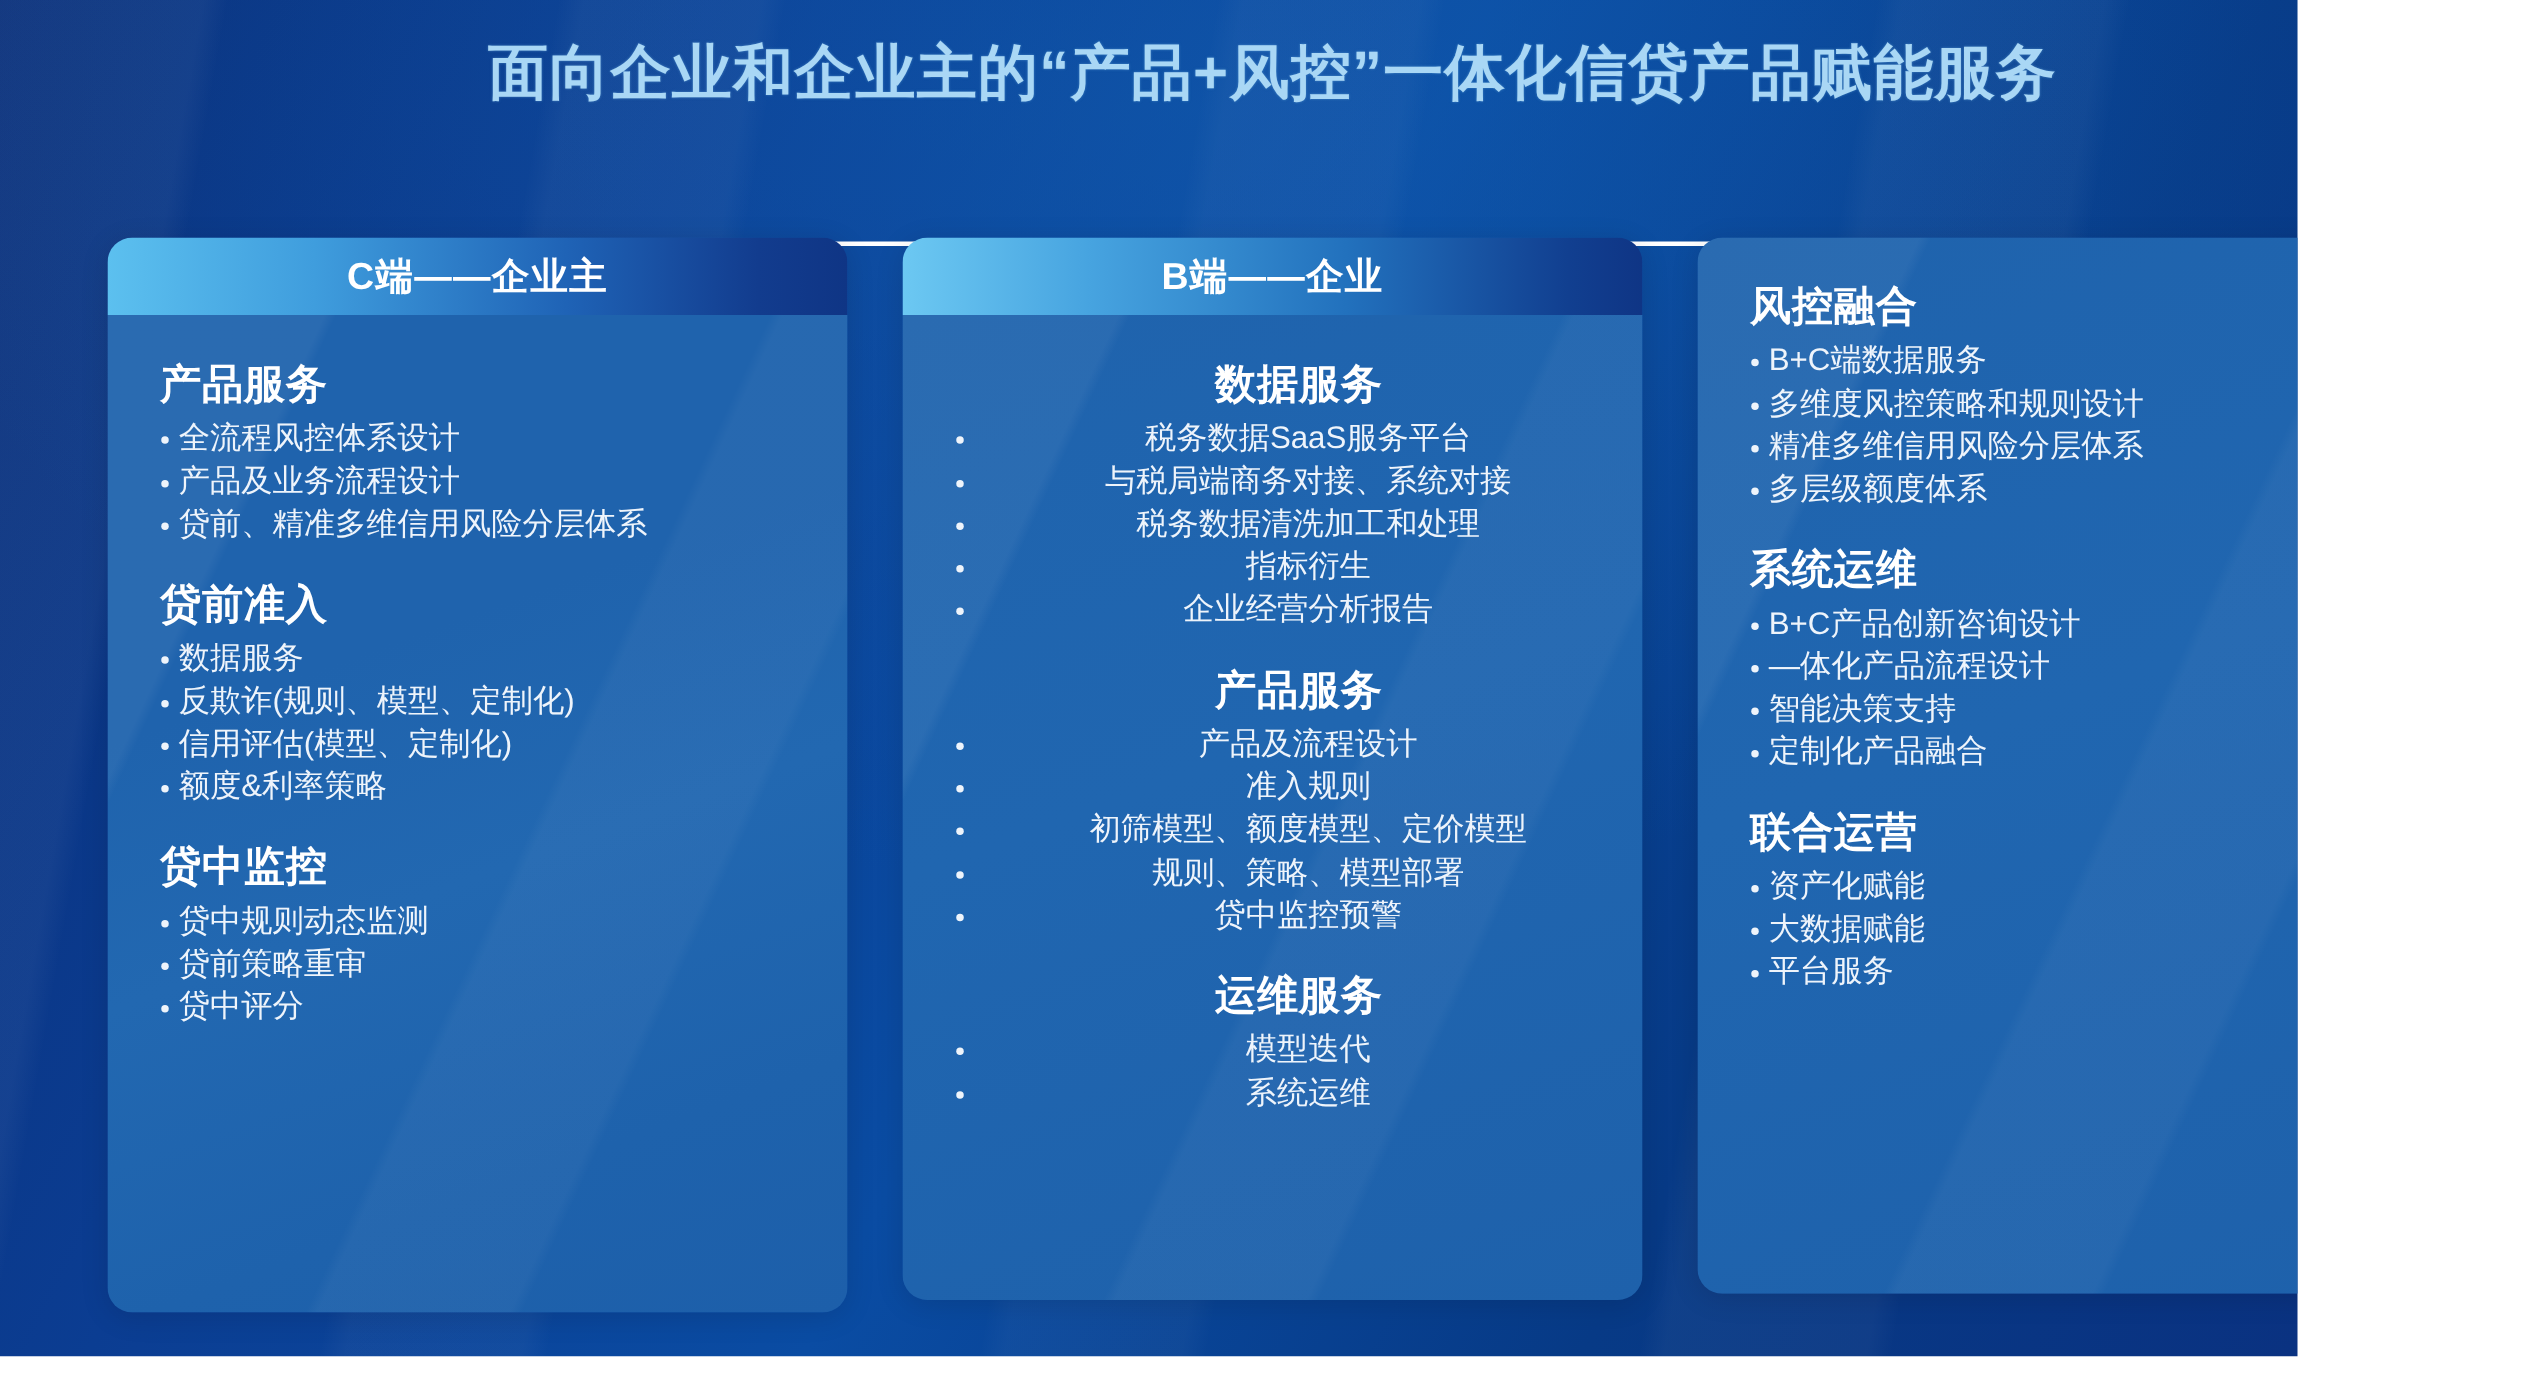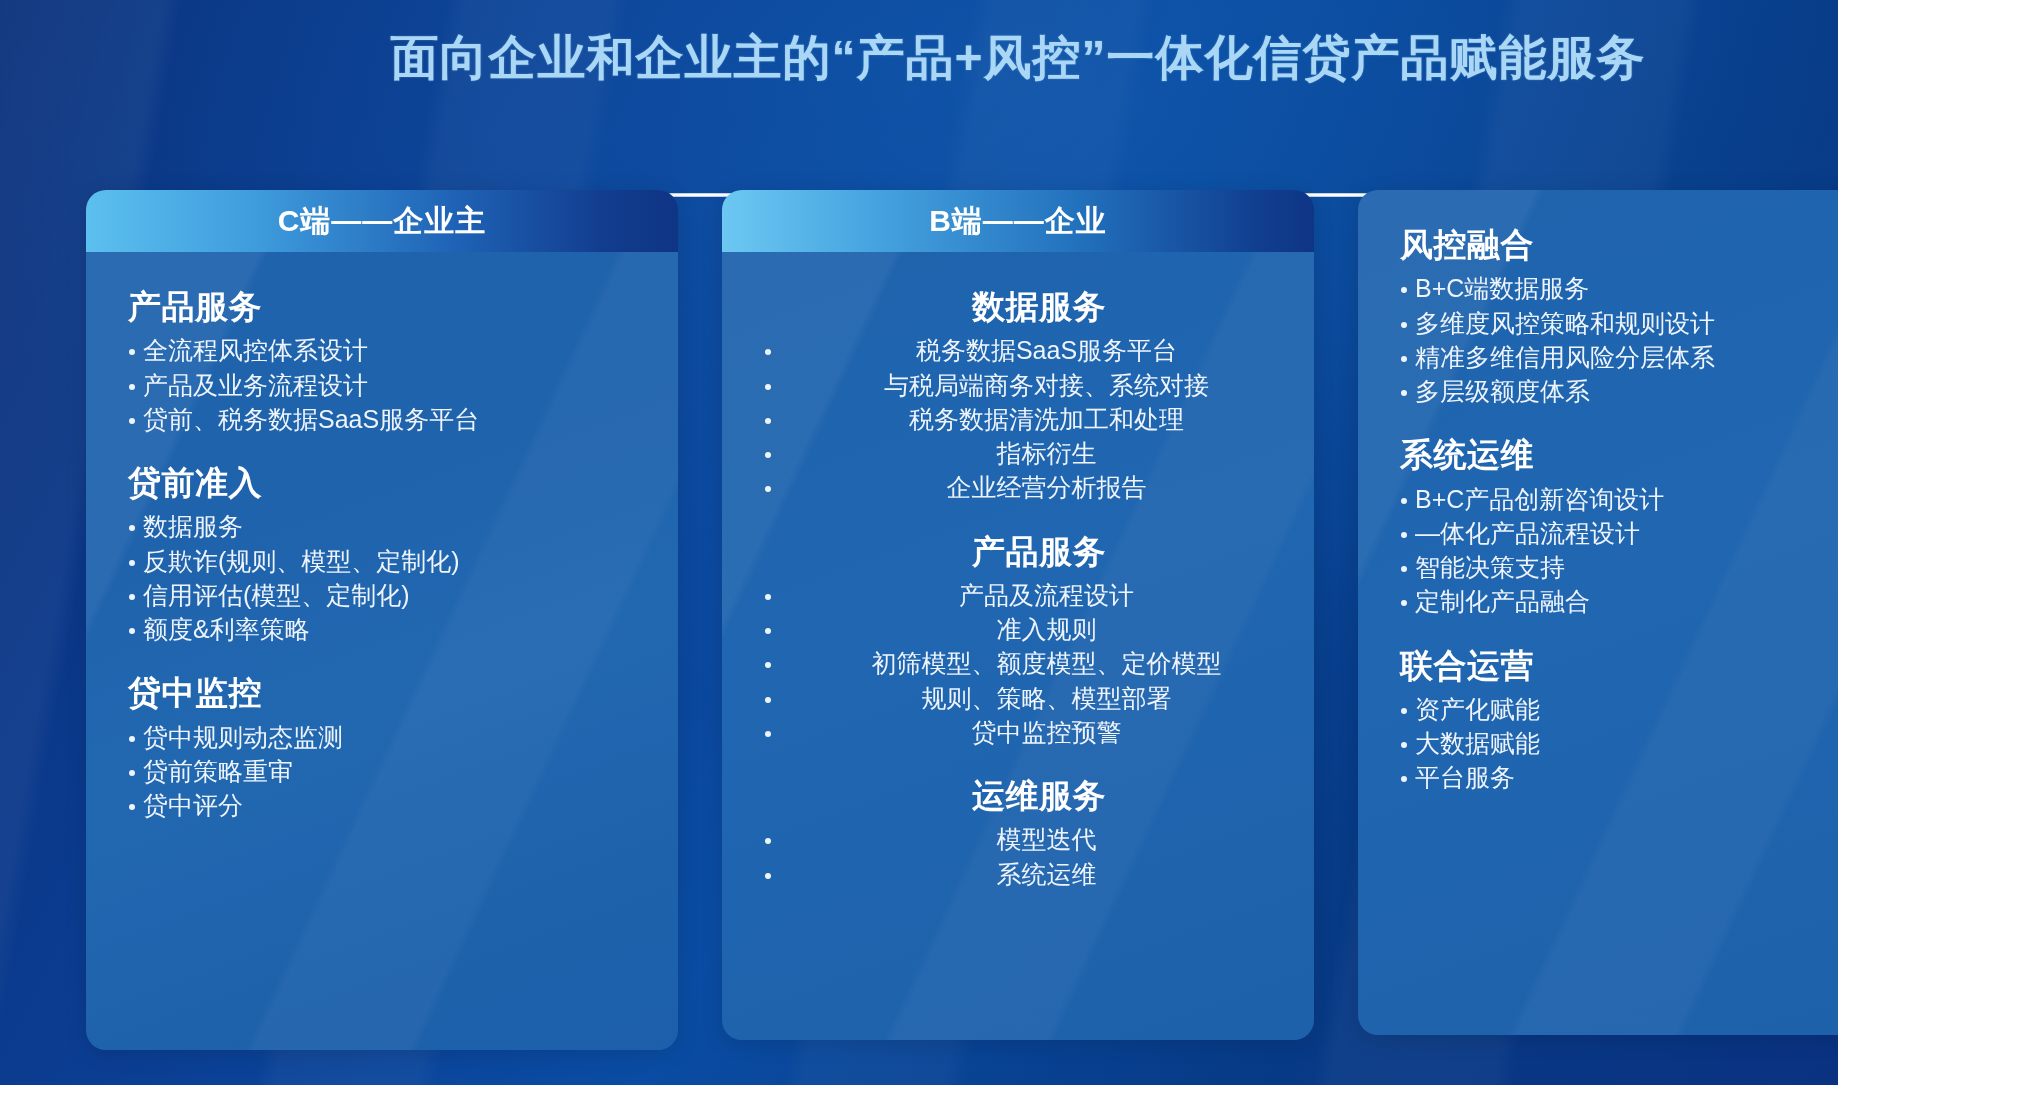--- a/index.html
+++ b/index.html
@@ -176,21 +176,21 @@
 
       <div class="card c1">
         <div class="card-head">C端——企业主</div>
         <div class="card-body">
 
           <div class="group">
             <div class="group-title">产品服务</div>
             <ul class="bullets">
               <li>全流程风控体系设计</li>
               <li>产品及业务流程设计</li>
-              <li>贷前、税务数据SaaS服务平台</li>
+              <li>贷前、精准多维信用风险分层体系</li>
             </ul>
           </div>
 
           <div class="group">
             <div class="group-title">贷前准入</div>
             <ul class="bullets">
               <li>数据服务</li>
               <li>反欺诈(规则、模型、定制化)</li>
               <li>信用评估(模型、定制化)</li>
               <li>额度&amp;利率策略</li>

